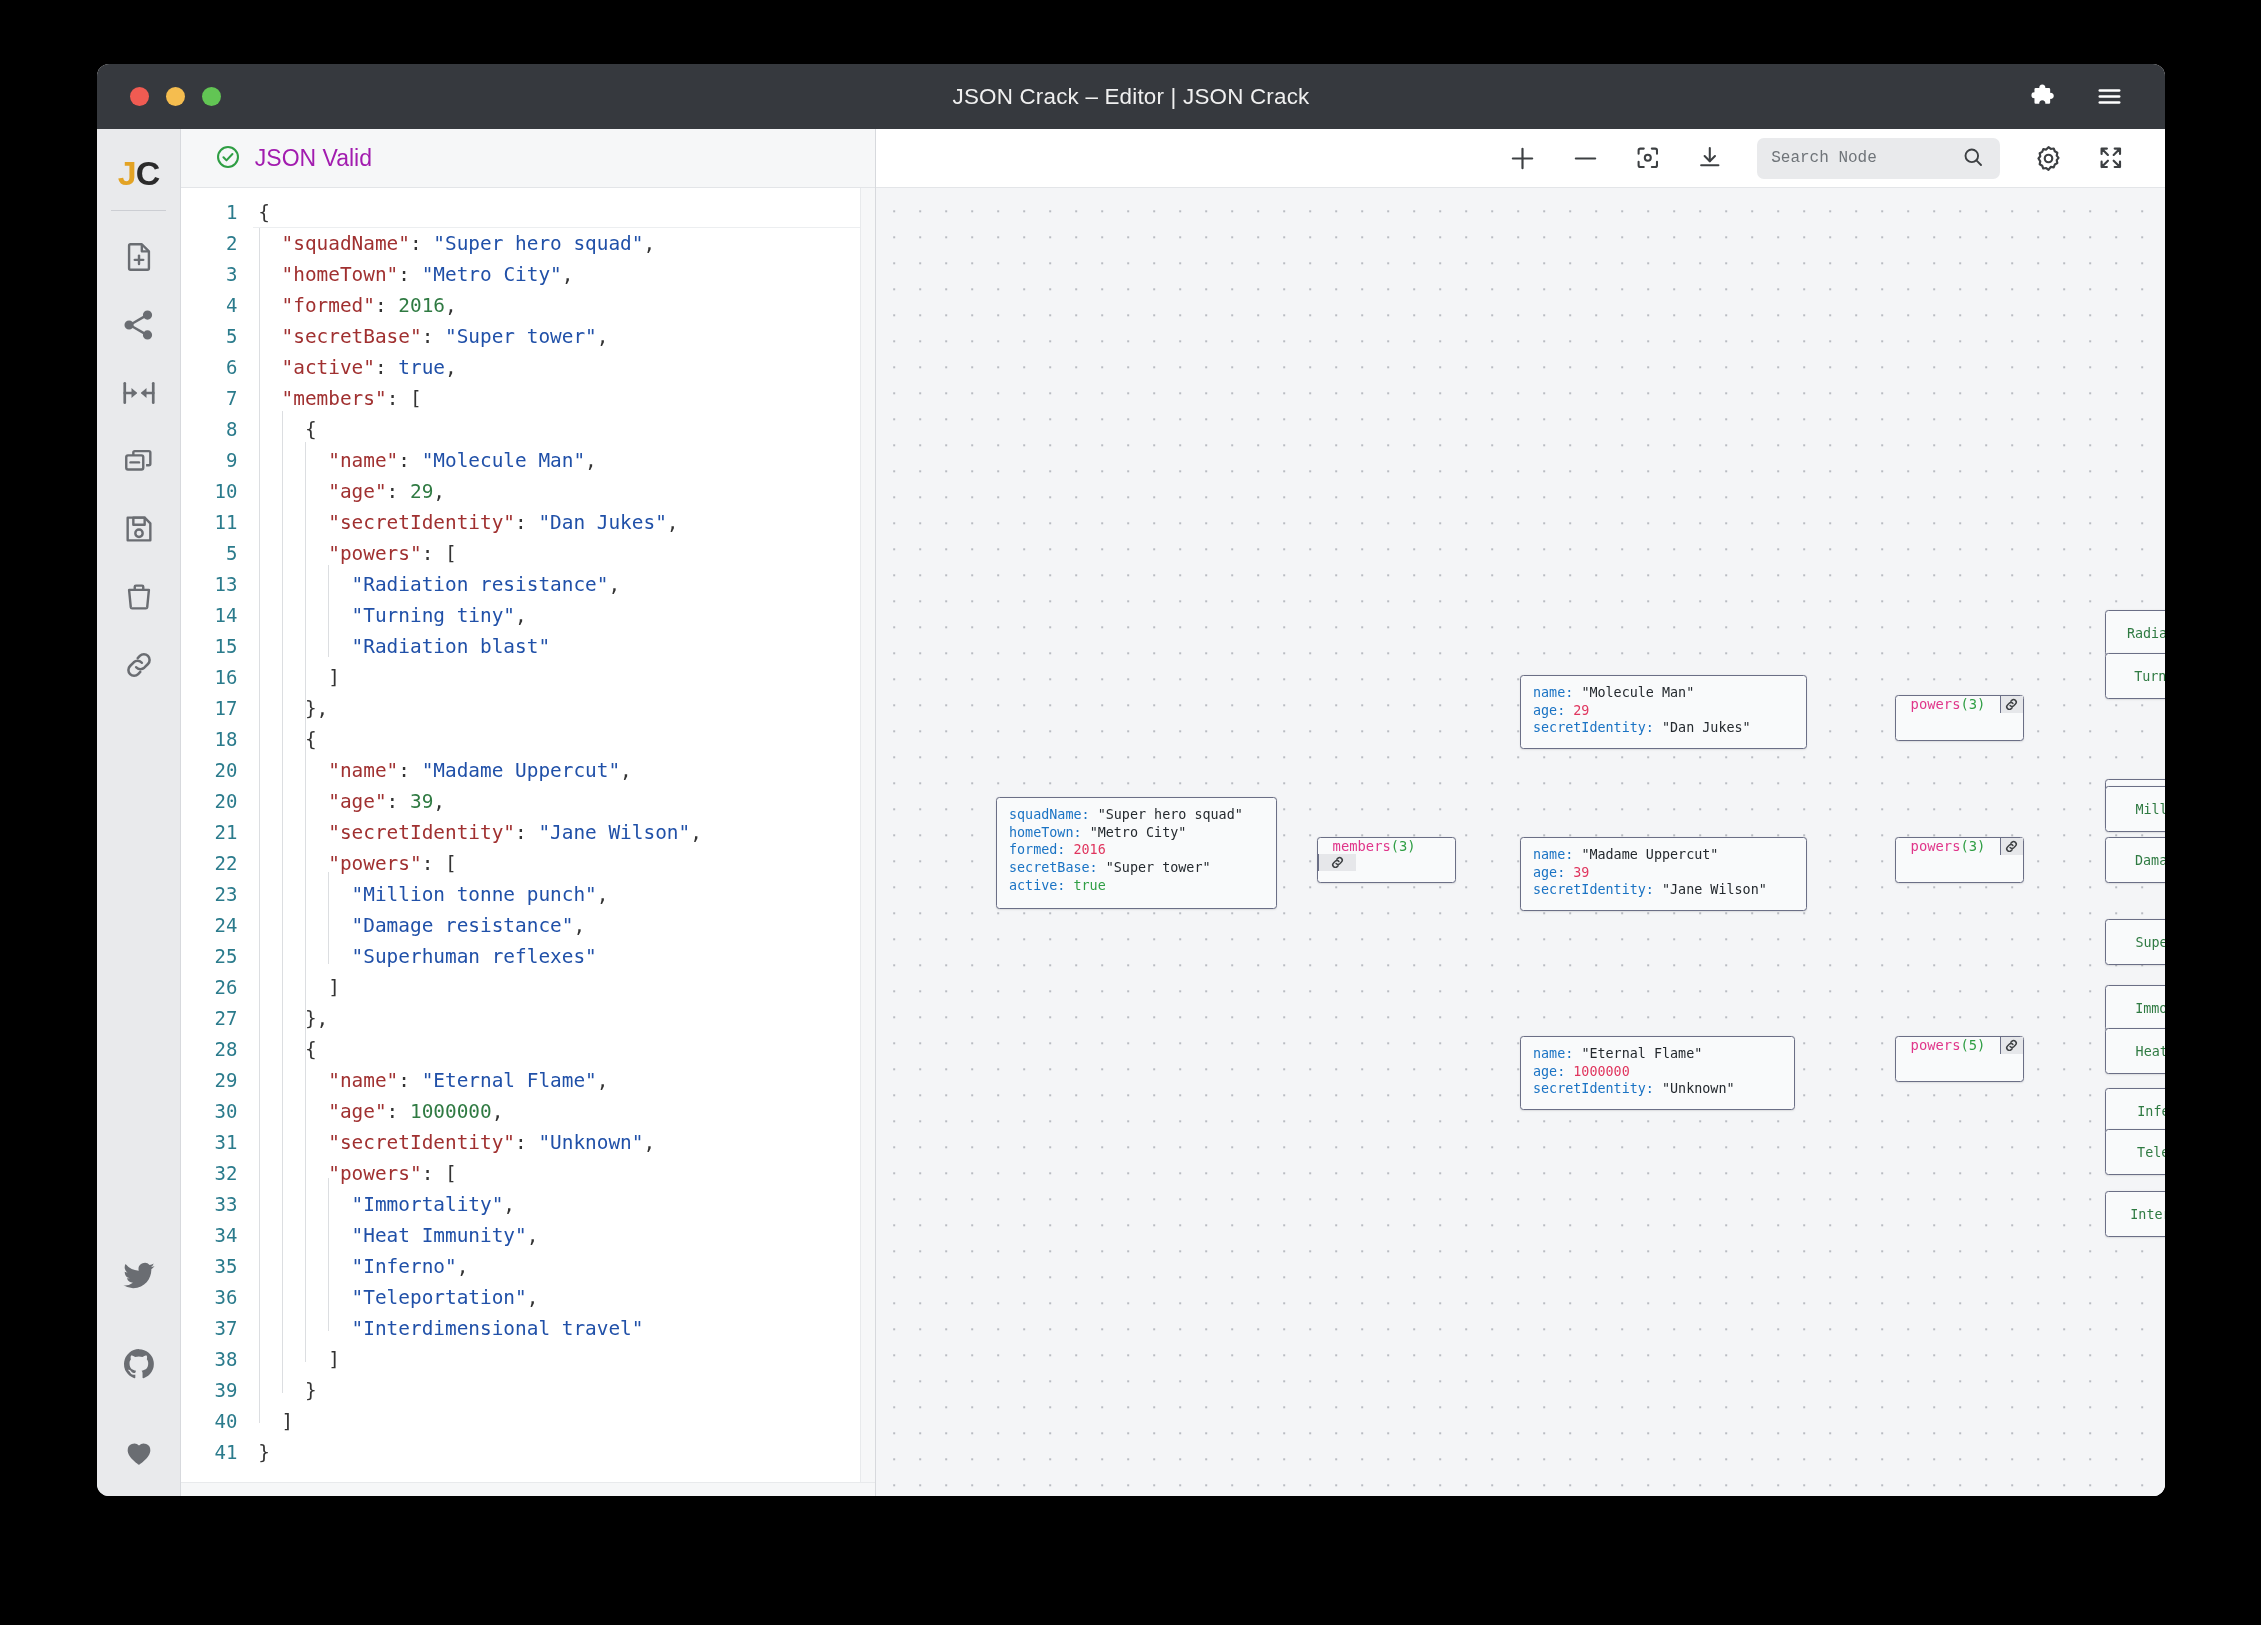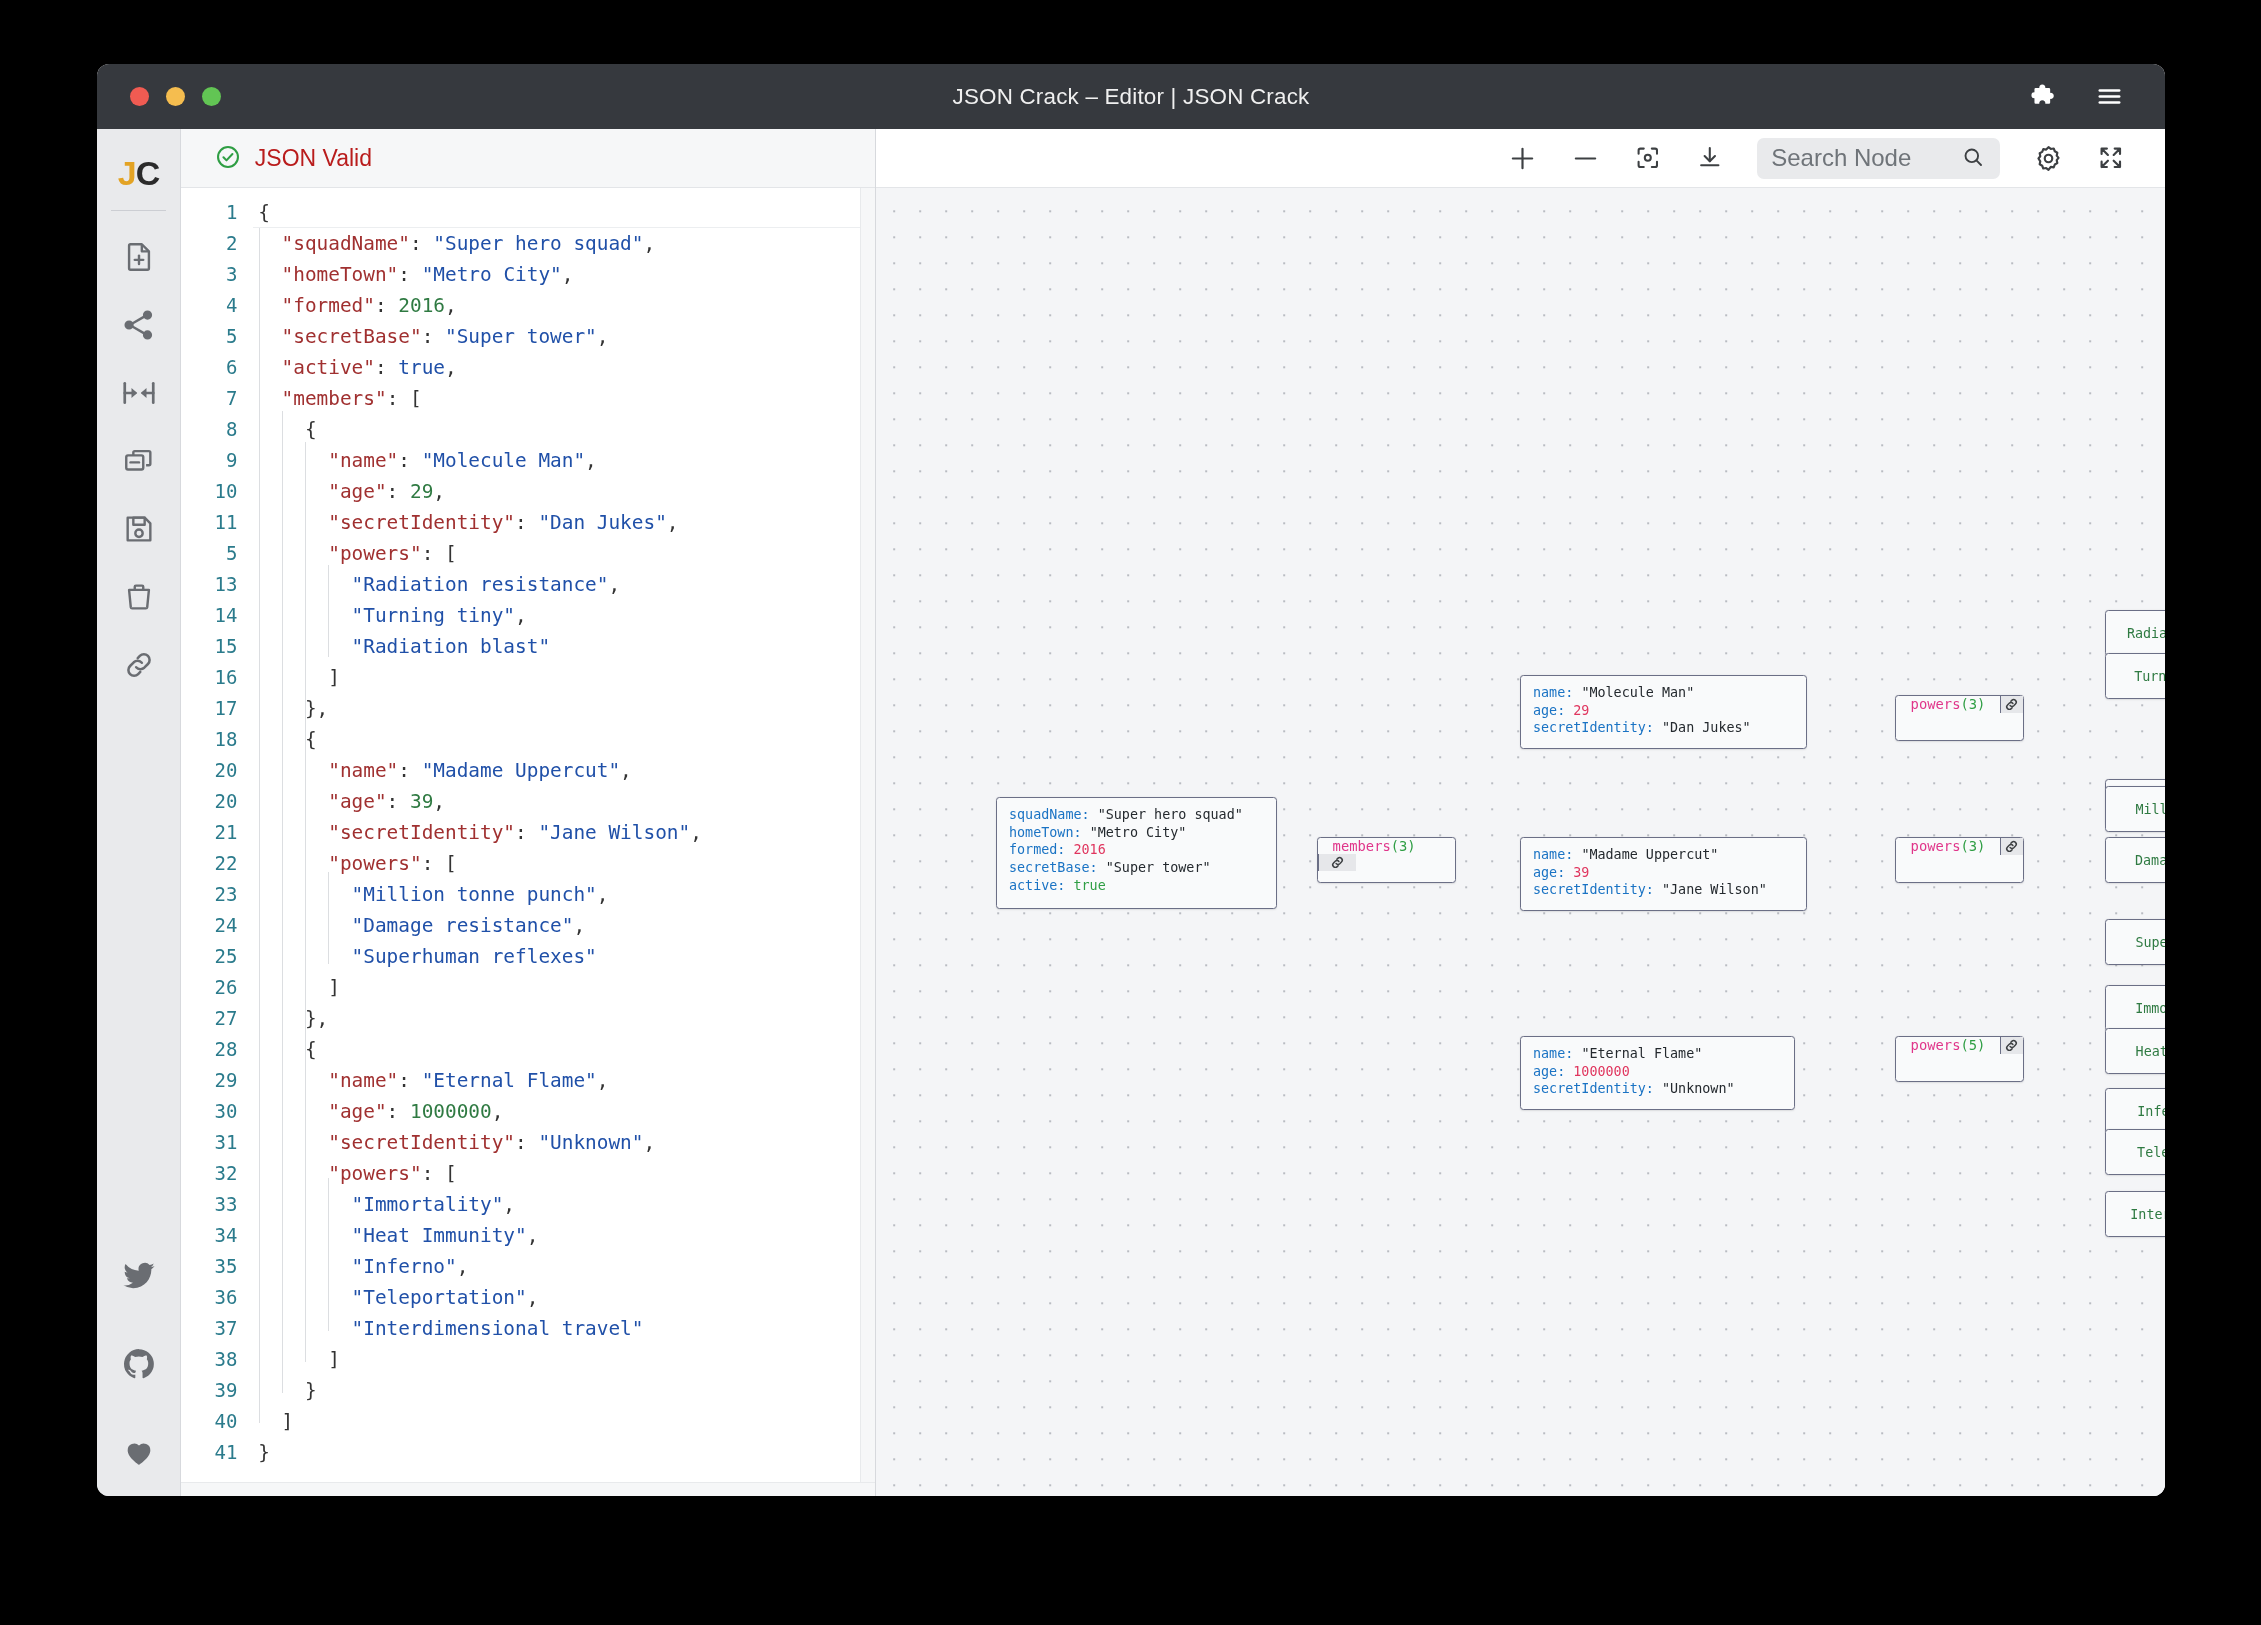--- a/index.html
+++ b/index.html
@@ -68,21 +68,21 @@
     width: 695px; background: #ffffff;
     border-right: 0.9px solid #d7d9dd;
     display: flex; flex-direction: column;
     position: relative;
   }
   #editor-status {
     height: 59px; background: #f6f7f8;
     border-bottom: 0.9px solid #e3e5e8;
     display: flex; align-items: center; padding-left: 34px; gap: 13.8px;
   }
-  #status-text { color: #b91c1c; font-size: 23px; }
+  #status-text { color: #a21caf; font-size: 23px; }
   #code-area {
     flex: 1 1 auto; position: relative; overflow: hidden;
     background: #ffffff;
     font-family: "DejaVu Sans Mono", monospace;
     font-size: 19.4px;
     line-height: 31px;
   }
   #code-scroll { padding-top: 8.6px; position: relative; }
   .cline { display: flex; height: 31px; white-space: pre; }
   .ln {
@@ -120,22 +120,22 @@
     gap: 34px; padding-right: 40px;
   }
   .tool-btn { color: #3d4043; display: flex; align-items: center; }
   #search-wrap {
     display: flex; align-items: center;
     background: #e9eaec; border-radius: 6.9px;
     height: 41px; width: 243px; padding: 0 13.8px; gap: 8.6px;
   }
   #search-input {
     border: 0; background: transparent; outline: none;
-    font-size: 24px; color: #3d4043; width: 181px;
-    font-family: Liberation Sans, sans-serif;
+    font-size: 16px; color: #3d4043; width: 181px;
+    font-family: Liberation Mono, monospace;
   }
   #search-input::placeholder { color: #6f7479; }
   #canvas {
     position: relative; flex: 1 1 auto; overflow: hidden;
     background-color: #f4f5f7;
     background-image: radial-gradient(#b9bcc2 1.4px, transparent 1.4px);
     background-size: 26px 26px;
     background-position: 5.2px 10.3px;
   }
   #edges { position: absolute; inset: 0; }

